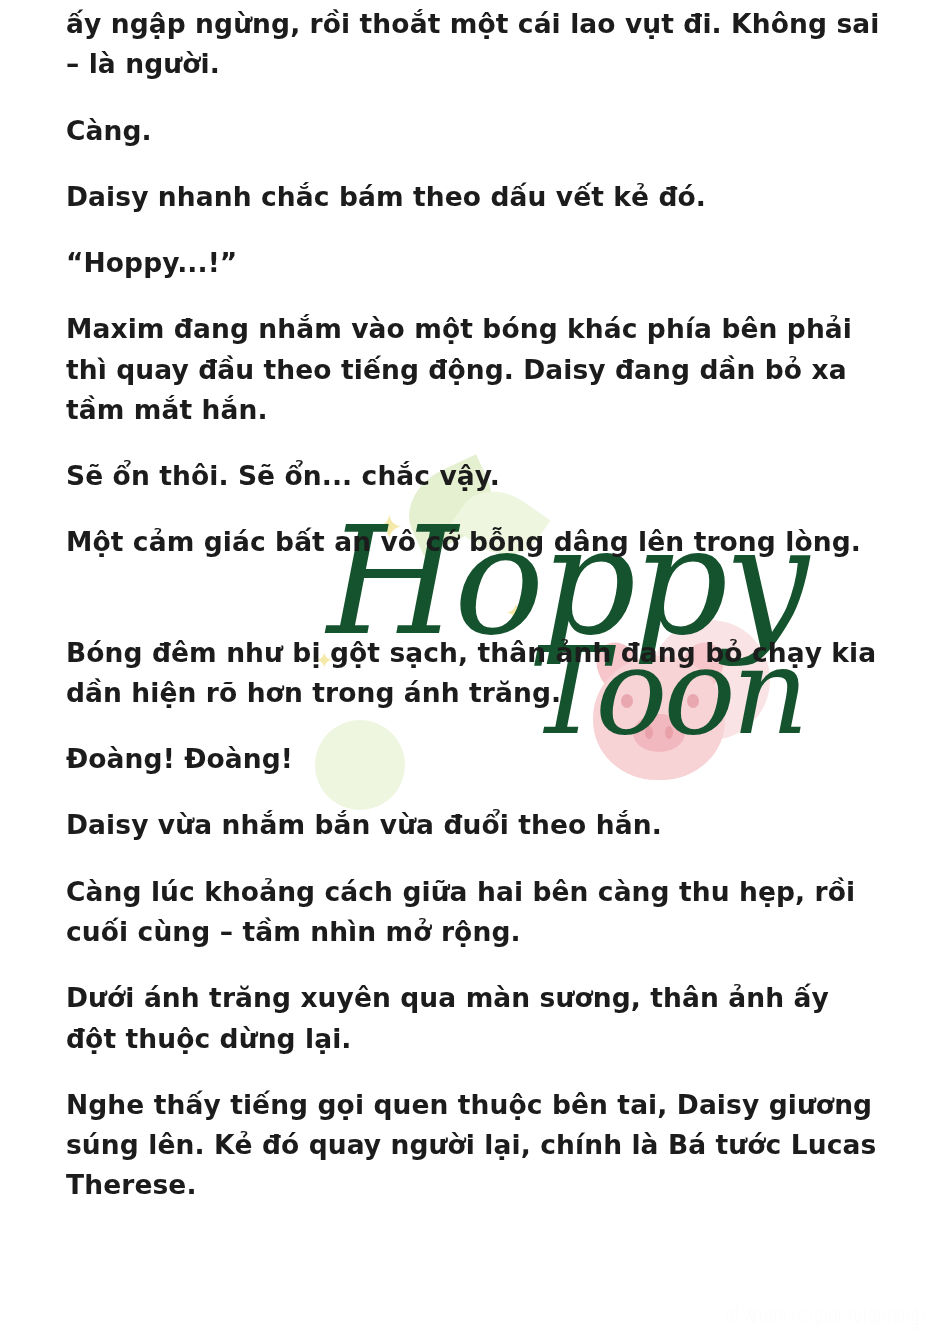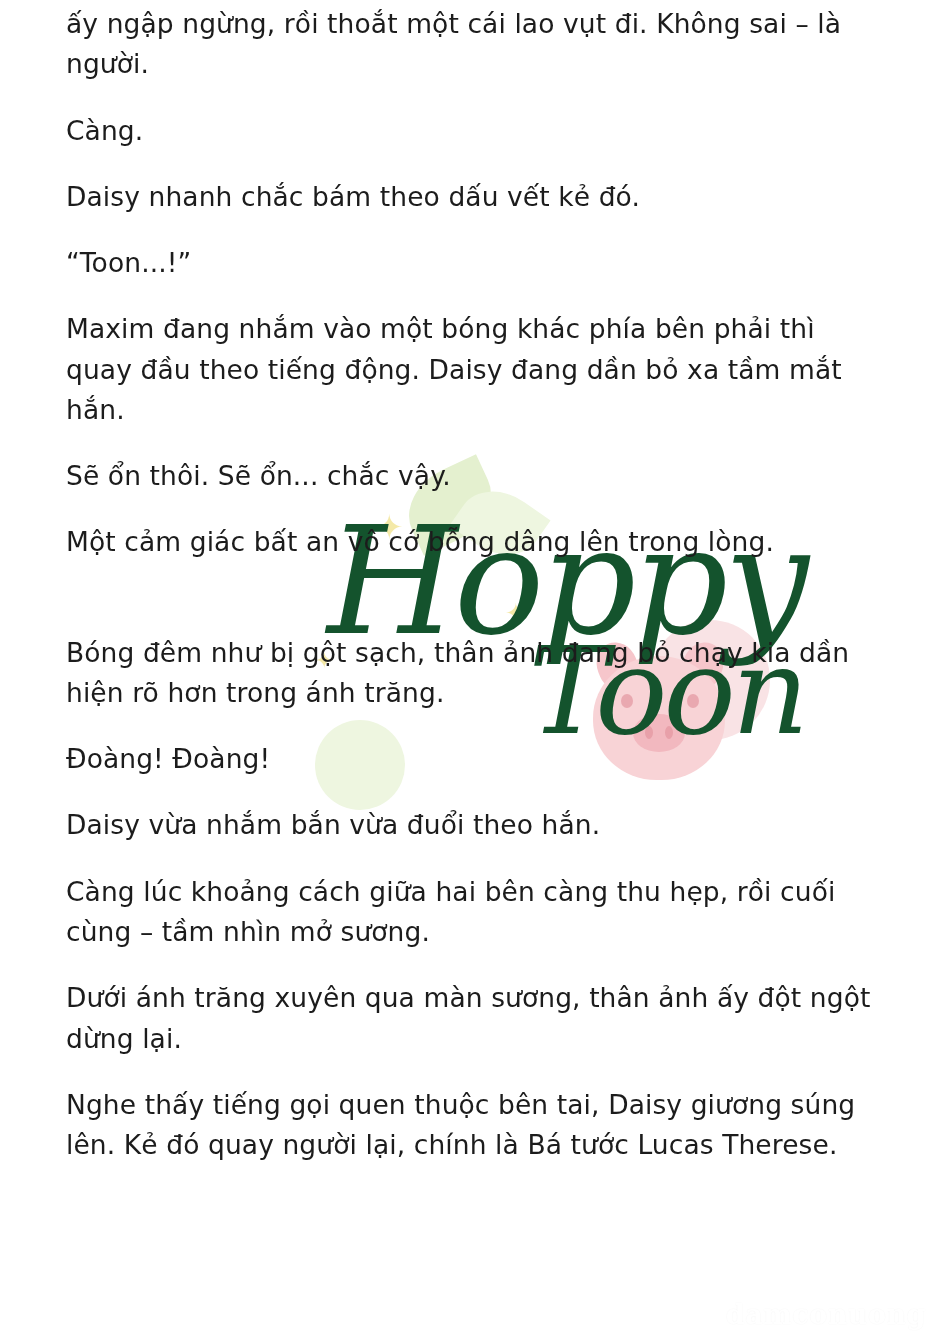--- a/index.html
+++ b/index.html
@@ -132,21 +132,21 @@
     z-index: 2;
     padding: 0 66px;
     box-sizing: border-box;
     width: 950px;
   }
   p.para {
     margin: 0 0 26px 0;
     font-size: 26.5px;
     line-height: 1.52;
     color: #1c1c1c;
-    font-weight: 400;
+    font-weight: 700;
     letter-spacing: 0.1px;
   }
   p.para.first {
     margin-top: 4px;
   }
   .gap {
     height: 44px;
   }
 
   .site-badge {
@@ -194,28 +194,28 @@
     <div class="wm-text">
       <span>Hoppy</span>
       <span class="l2">Toon</span>
     </div>
   </div>
 
   <div class="content">
     <p class="para first">ấy ngập ngừng, rồi thoắt một cái lao vụt đi. Không sai – là người.</p>
     <p class="para">Càng.</p>
     <p class="para">Daisy nhanh chắc bám theo dấu vết kẻ đó.</p>
-    <p class="para">“Toon...!”</p>
+    <p class="para">“Hoppy...!”</p>
     <p class="para">Maxim đang nhắm vào một bóng khác phía bên phải thì quay đầu theo tiếng động. Daisy đang dần bỏ xa tầm mắt hắn.</p>
     <p class="para">Sẽ ổn thôi. Sẽ ổn... chắc vậy.</p>
     <p class="para">Một cảm giác bất an vô cớ bỗng dâng lên trong lòng.</p>
     <div class="gap"></div>
     <p class="para">Bóng đêm như bị gột sạch, thân ảnh đang bỏ chạy kia dần hiện rõ hơn trong ánh trăng.</p>
     <p class="para">Đoàng! Đoàng!</p>
     <p class="para">Daisy vừa nhắm bắn vừa đuổi theo hắn.</p>
-    <p class="para">Càng lúc khoảng cách giữa hai bên càng thu hẹp, rồi cuối cùng – tầm nhìn mở sương.</p>
-    <p class="para">Dưới ánh trăng xuyên qua màn sương, thân ảnh ấy đột ngột dừng lại.</p>
+    <p class="para">Càng lúc khoảng cách giữa hai bên càng thu hẹp, rồi cuối cùng – tầm nhìn mở rộng.</p>
+    <p class="para">Dưới ánh trăng xuyên qua màn sương, thân ảnh ấy đột thuộc dừng lại.</p>
     <p class="para">Nghe thấy tiếng gọi quen thuộc bên tai, Daisy giương súng lên. Kẻ đó quay người lại, chính là Bá tước Lucas Therese.</p>
 
   </div>
 
   <div class="site-badge">damconuong</div>
 </div>
 
 </body></html>

